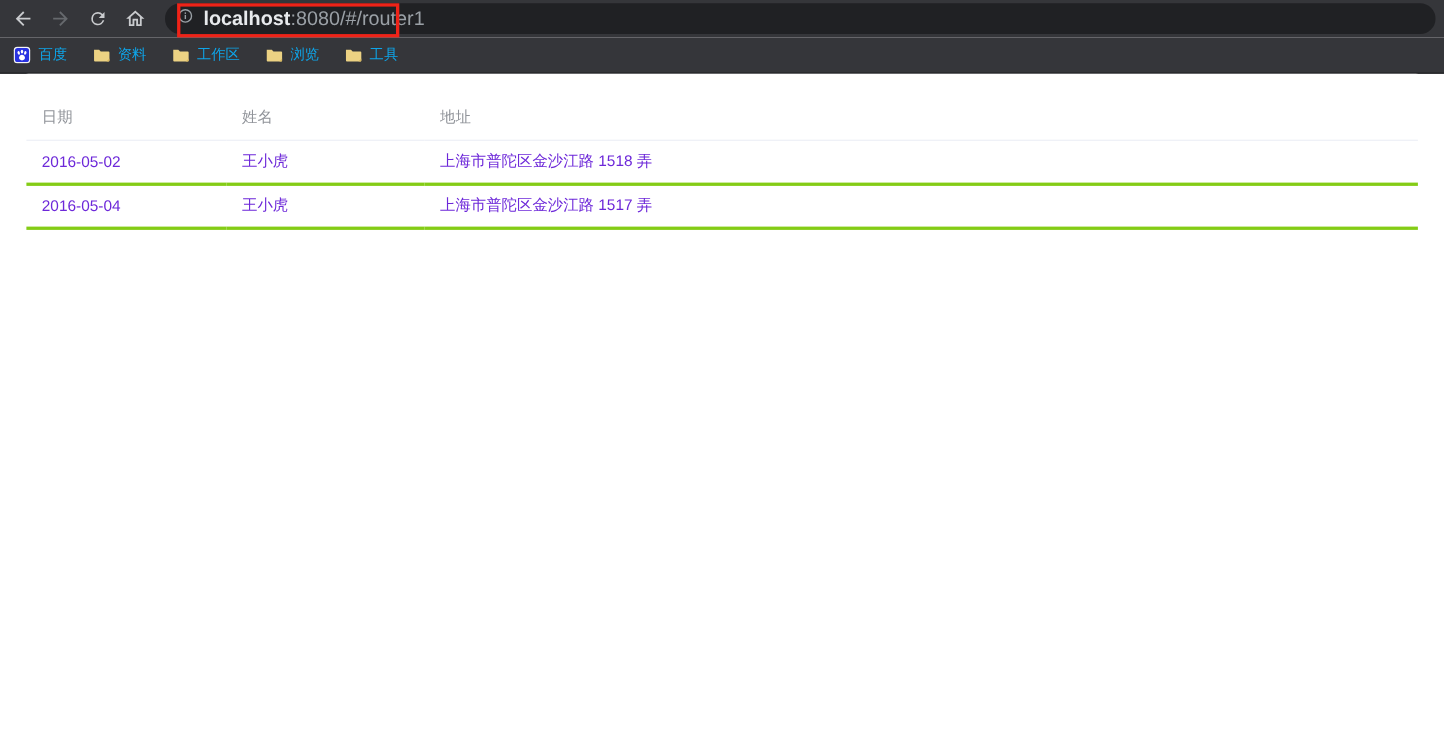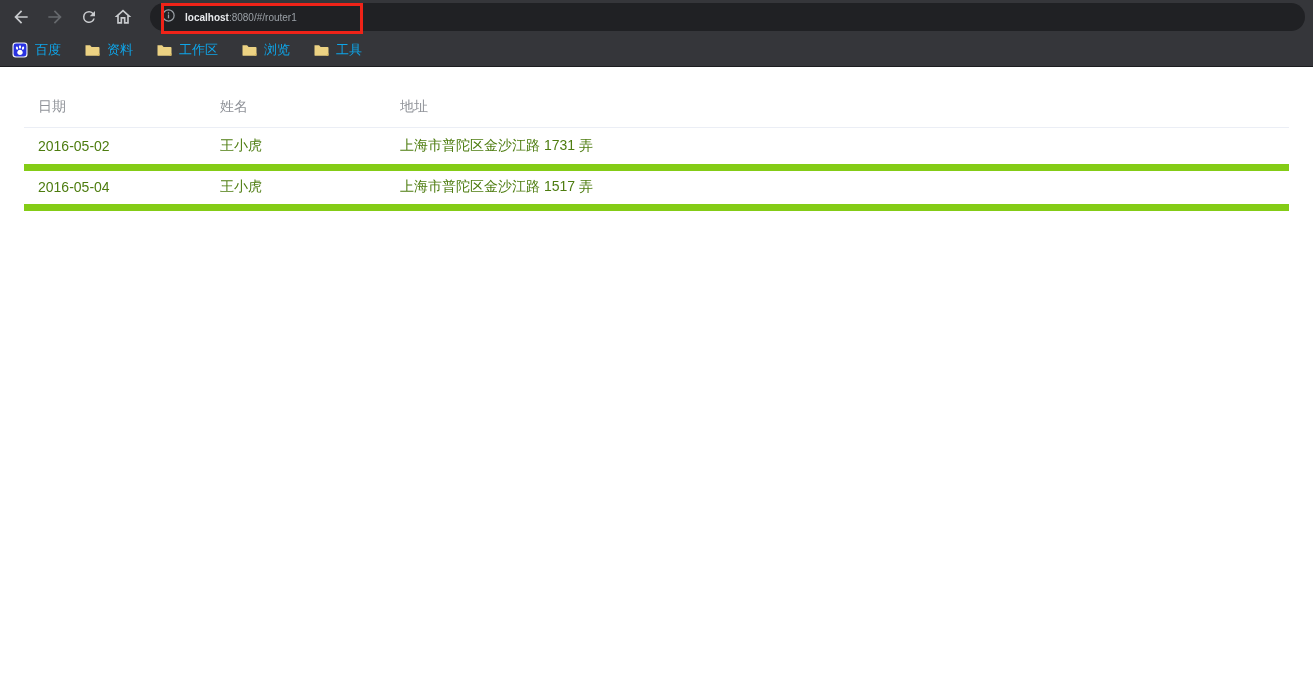--- a/index.html
+++ b/index.html
@@ -40,21 +40,21 @@
     overflow: hidden;
   }
   .omnibox .site-info {
     margin-left: 11px;
     display: flex; align-items: center;
     flex: 0 0 auto;
     cursor: pointer;
   }
   .url-text {
     margin-left: 9px;
-    font-size: 10px;
+    font-size: 18px;
     white-space: nowrap;
     color: #9aa0a6;
   }
   .url-text .host { color: #e8eaed; font-weight: 600; }
 
   .bookmarks-bar {
     height: 33px;
     background: #35363a;
     border-bottom: 1px solid #1c1d20;
     display: flex;
@@ -103,24 +103,24 @@
   table.el-table th {
     text-align: left;
     font-weight: normal;
     color: #909399;
     height: 40px;
     padding: 0 10px 0 14px;
     border-bottom: 1px solid #ebeef5;
     white-space: nowrap;
   }
   table.el-table td {
-    color: #4d7c0f;
+    color: #6d28d9;
     height: 40px;
     padding: 0 10px 0 14px;
-    border-bottom: 7px solid #84cc16;
+    border-bottom: 3px solid #84cc16;
     white-space: nowrap;
   }
 </style>
 </head>
 <body>
 
 <div class="toolbar">
   <div class="nav-btn">
     <span>
       <svg width="20" height="20" viewBox="0 0 24 24">
@@ -235,21 +235,21 @@
       <tr>
         <th>日期</th>
         <th>姓名</th>
         <th>地址</th>
       </tr>
     </thead>
     <tbody>
       <tr>
         <td>2016-05-02</td>
         <td>王小虎</td>
-        <td>上海市普陀区金沙江路 1731 弄</td>
+        <td>上海市普陀区金沙江路 1518 弄</td>
       </tr>
       <tr>
         <td>2016-05-04</td>
         <td>王小虎</td>
         <td>上海市普陀区金沙江路 1517 弄</td>
       </tr>
     </tbody>
   </table>
 </div>
 

